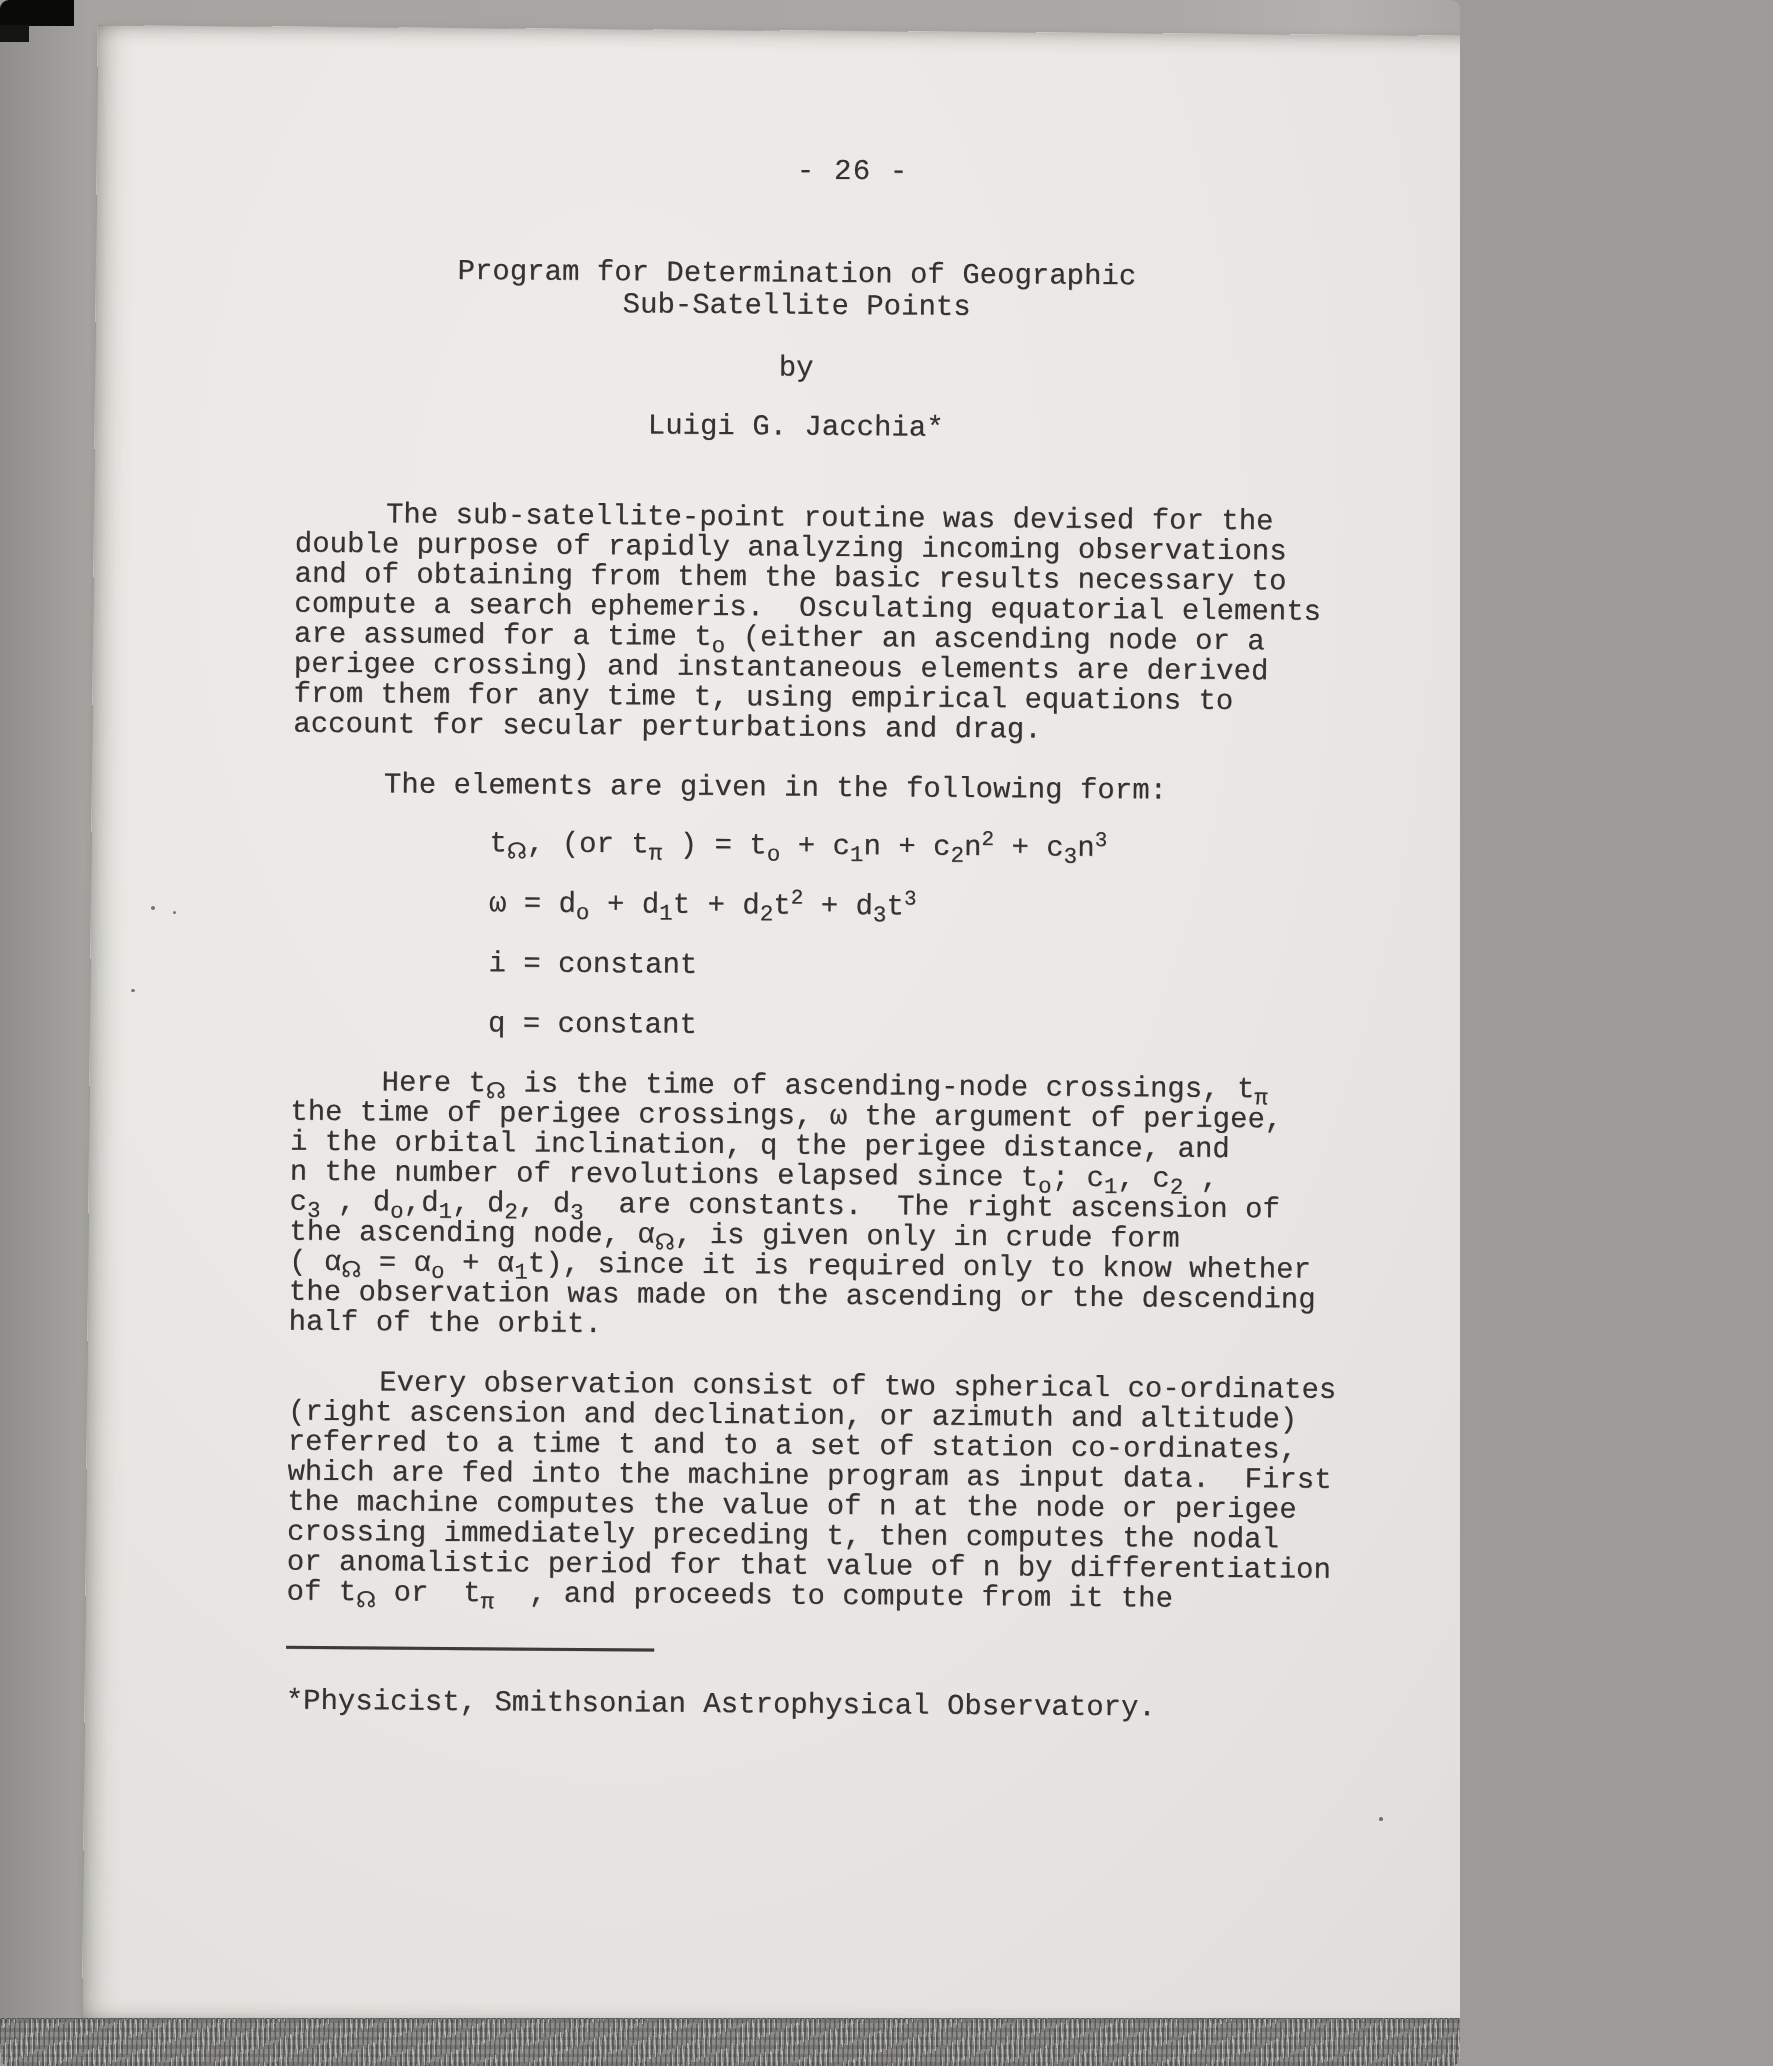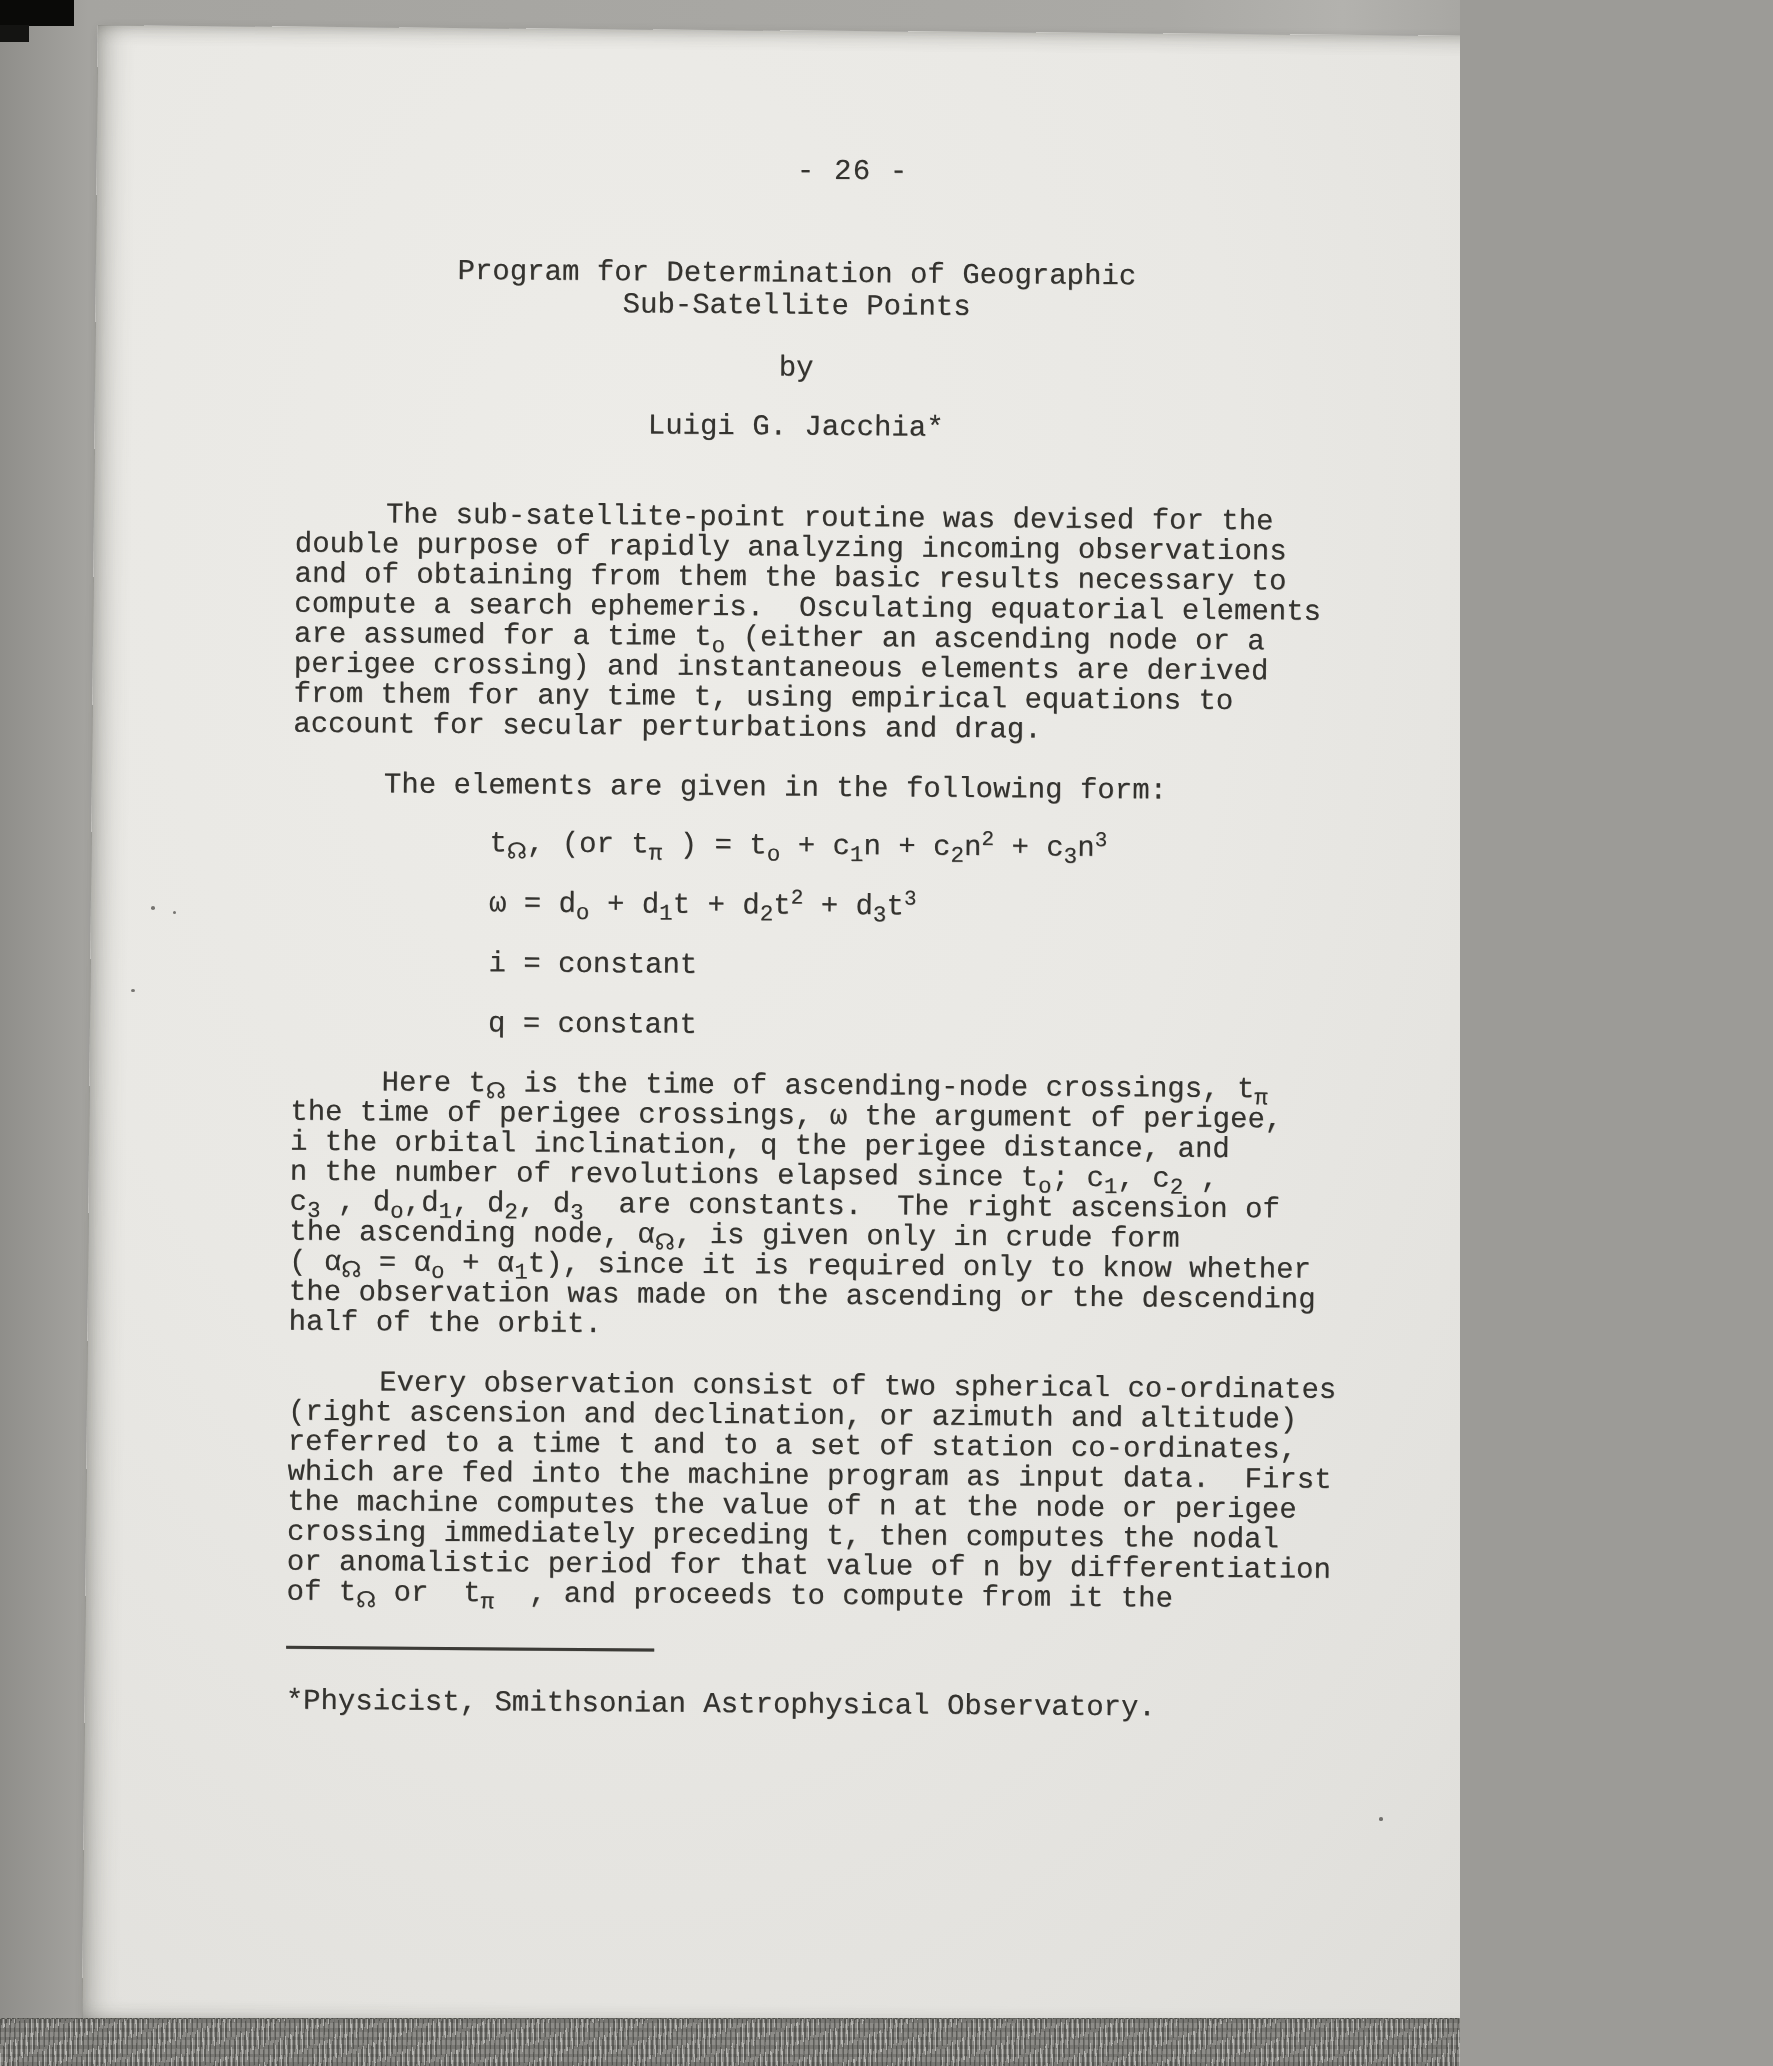--- a/index.html
+++ b/index.html
@@ -3,20 +3,21 @@
 <meta charset="utf-8">
 <style>
   html, body { margin: 0; padding: 0; background: #9c9b97; }
   .screen {
     position: relative;
     width: 1460px;
     height: 2066px;
     overflow: hidden;
     background: linear-gradient(90deg, #8f8e8a 0%, #a5a4a0 6%, #aaa9a5 80%, #b3b2ae 92%, #a8a7a3 100%);
     font-family: "Liberation Mono", "DejaVu Sans Mono", monospace;
+    border-radius: 9px;
   }
   .paper {
     position: absolute;
     left: 90px;
     top: 31px;
     width: 1499px;
     height: 1994px;
     background: radial-gradient(ellipse at 35% 25%, #edecE8 0%, #e9e8e4 45%, #e2e1dd 80%, #dcdbd7 100%);
     box-shadow:
       inset 17px 0 28px -11px rgba(70, 70, 64, 0.45),

